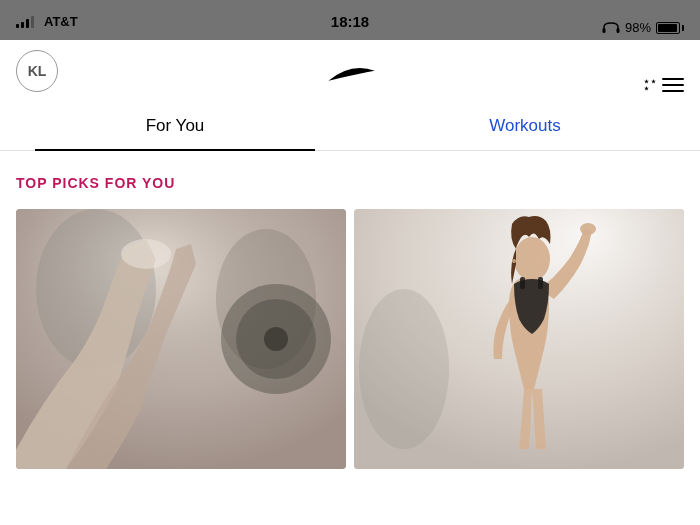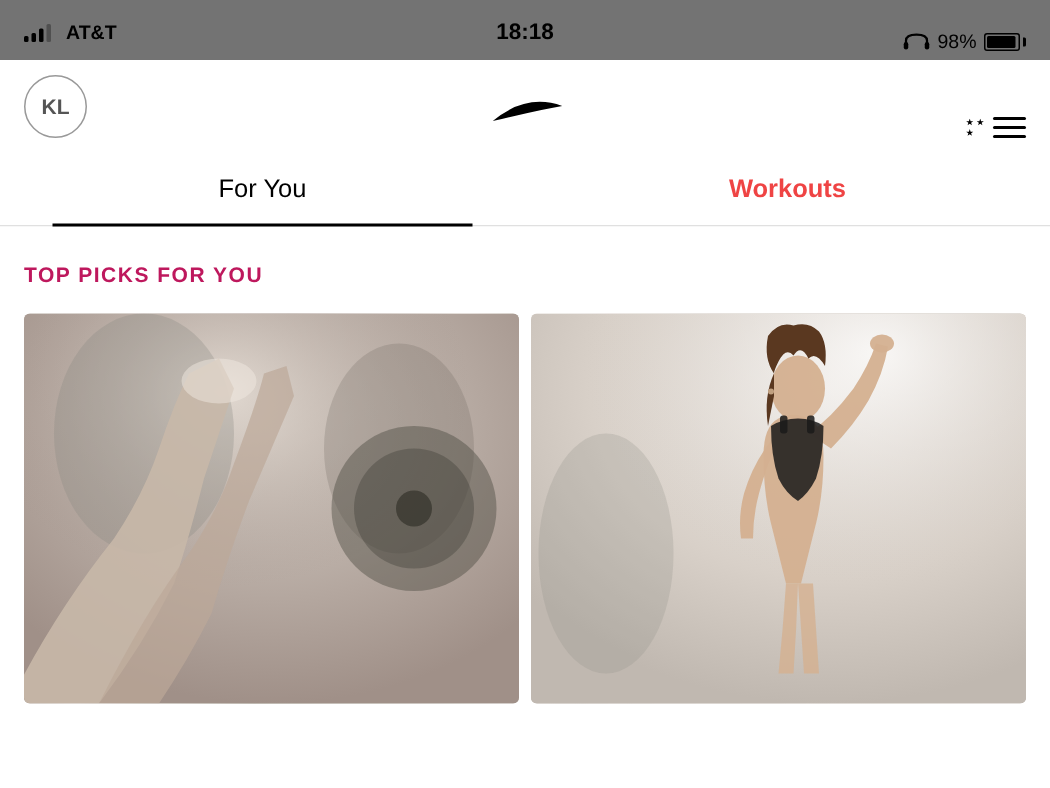--- a/index.html
+++ b/index.html
@@ -140,22 +140,22 @@
       display: flex;
       border-bottom: 1px solid #e0e0e0;
       background: #fff;
     }
 
     .nav-tab {
       flex: 1;
       text-align: center;
       padding: 16px 0 14px;
       font-size: 17px;
-      font-weight: 700;
-      color: #ef4444;
+      font-weight: 400;
+      color: #1d4ed8;
       cursor: pointer;
       position: relative;
     }
 
     .nav-tab.active {
       color: #000;
       font-weight: 400;
     }
 
     .nav-tab.active::after {

